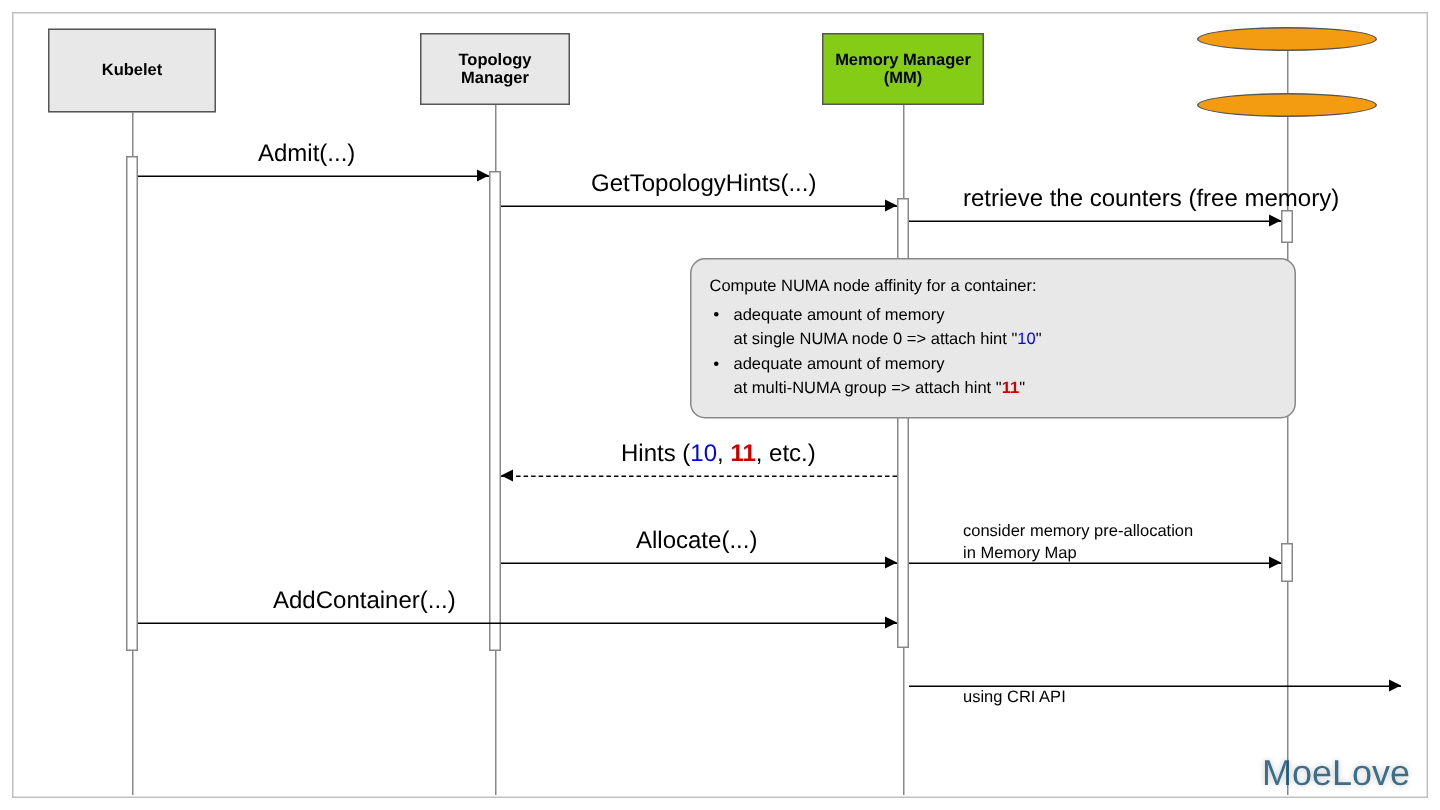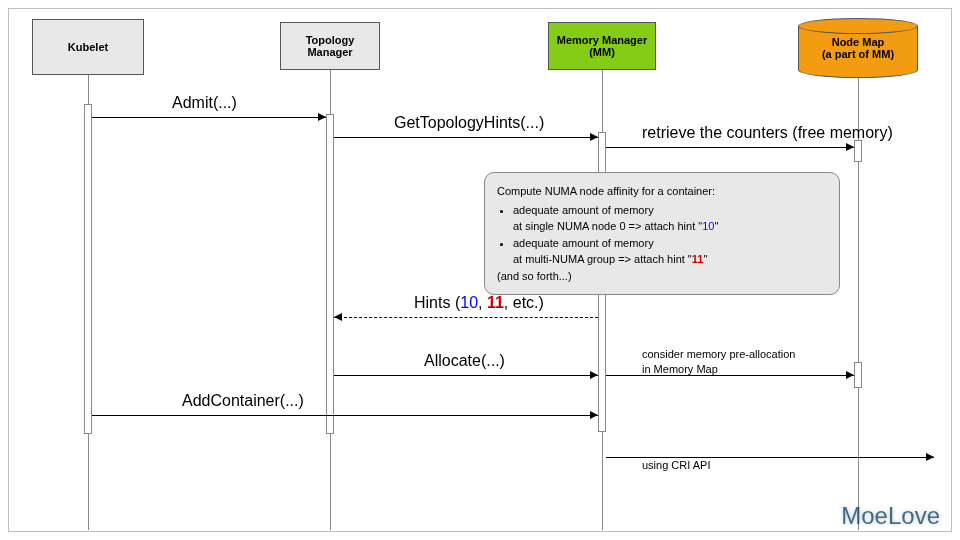--- a/index.html
+++ b/index.html
@@ -42,24 +42,20 @@
 
 <div class="box gray" style="left:32px;top:19px;width:112px;height:56px">
     <span class="b">Kubelet</span>
   </div>
 <div class="box gray" style="left:280px;top:22px;width:100px;height:48px;white-space:pre-line"><span class="b">Topology
 Manager</span></div>
 <div class="box orange" style="left:548px;top:22px;width:108px;height:48px;white-space:pre-line"><span class="b">Memory Manager
 (MM)</span></div>
 <div class="cyl" style="left:798px;top:18px;width:120px;height:60px">
   <div class="top"></div>
-  <div class="body">
-      <span class="b" style="white-space:pre-line">Node Map
-(a part of MM)</span>
-    </div>
   <div class="bot"></div>
 </div>
 
 <div class="act" style="left:84px;top:104px;height:330px"></div>
 <div class="act" style="left:326px;top:114px;height:320px"></div>
 <div class="act" style="left:598px;top:132px;height:300px"></div>
 <div class="act" style="left:854px;top:140px;height:22px"></div>
 <div class="act" style="left:854px;top:362px;height:26px"></div>
 
 <div class="msg" style="left:92px;top:110px;width:234px">
@@ -73,27 +69,26 @@
   <div class="line"></div>
     <div class="arrow-r"></div>
 </div>
 
 <div class="msg" style="left:606px;top:140px;width:248px">
   <div class="label" style="left:36px">retrieve the counters (free memory)</div>
   <div class="line"></div>
     <div class="arrow-r"></div>
 </div>
 
-<div class="note" style="left:484px;top:172px;width:356px">
+<div class="note" style="left:460px;top:172px;width:404px">
   <div>Compute NUMA node affinity for a container:</div>
   <ul>
     <li><span>adequate amount of memory</span><br><span>at single NUMA node 0 =&gt; attach hint "</span><span class="blue">10</span><span>"</span></li>
     <li><span>adequate amount of memory</span><br><span>at multi-NUMA group =&gt; attach hint "</span><span class="red">11</span><span>"</span></li>
   </ul>
-  <div>(and so forth...)</div>
 </div>
 
 <div class="msg" style="left:334px;top:310px;width:264px">
   <div class="label" style="left:80px"><span>Hints (</span><span class="blue">10</span>, <span class="red">11</span><span>, etc.)</span></div>
   <div class="line dash"></div>
     <div class="arrow-l"></div>
 </div>
 
 <div class="msg" style="left:334px;top:368px;width:264px">
   <div class="label" style="left:90px">Allocate(...)</div>

